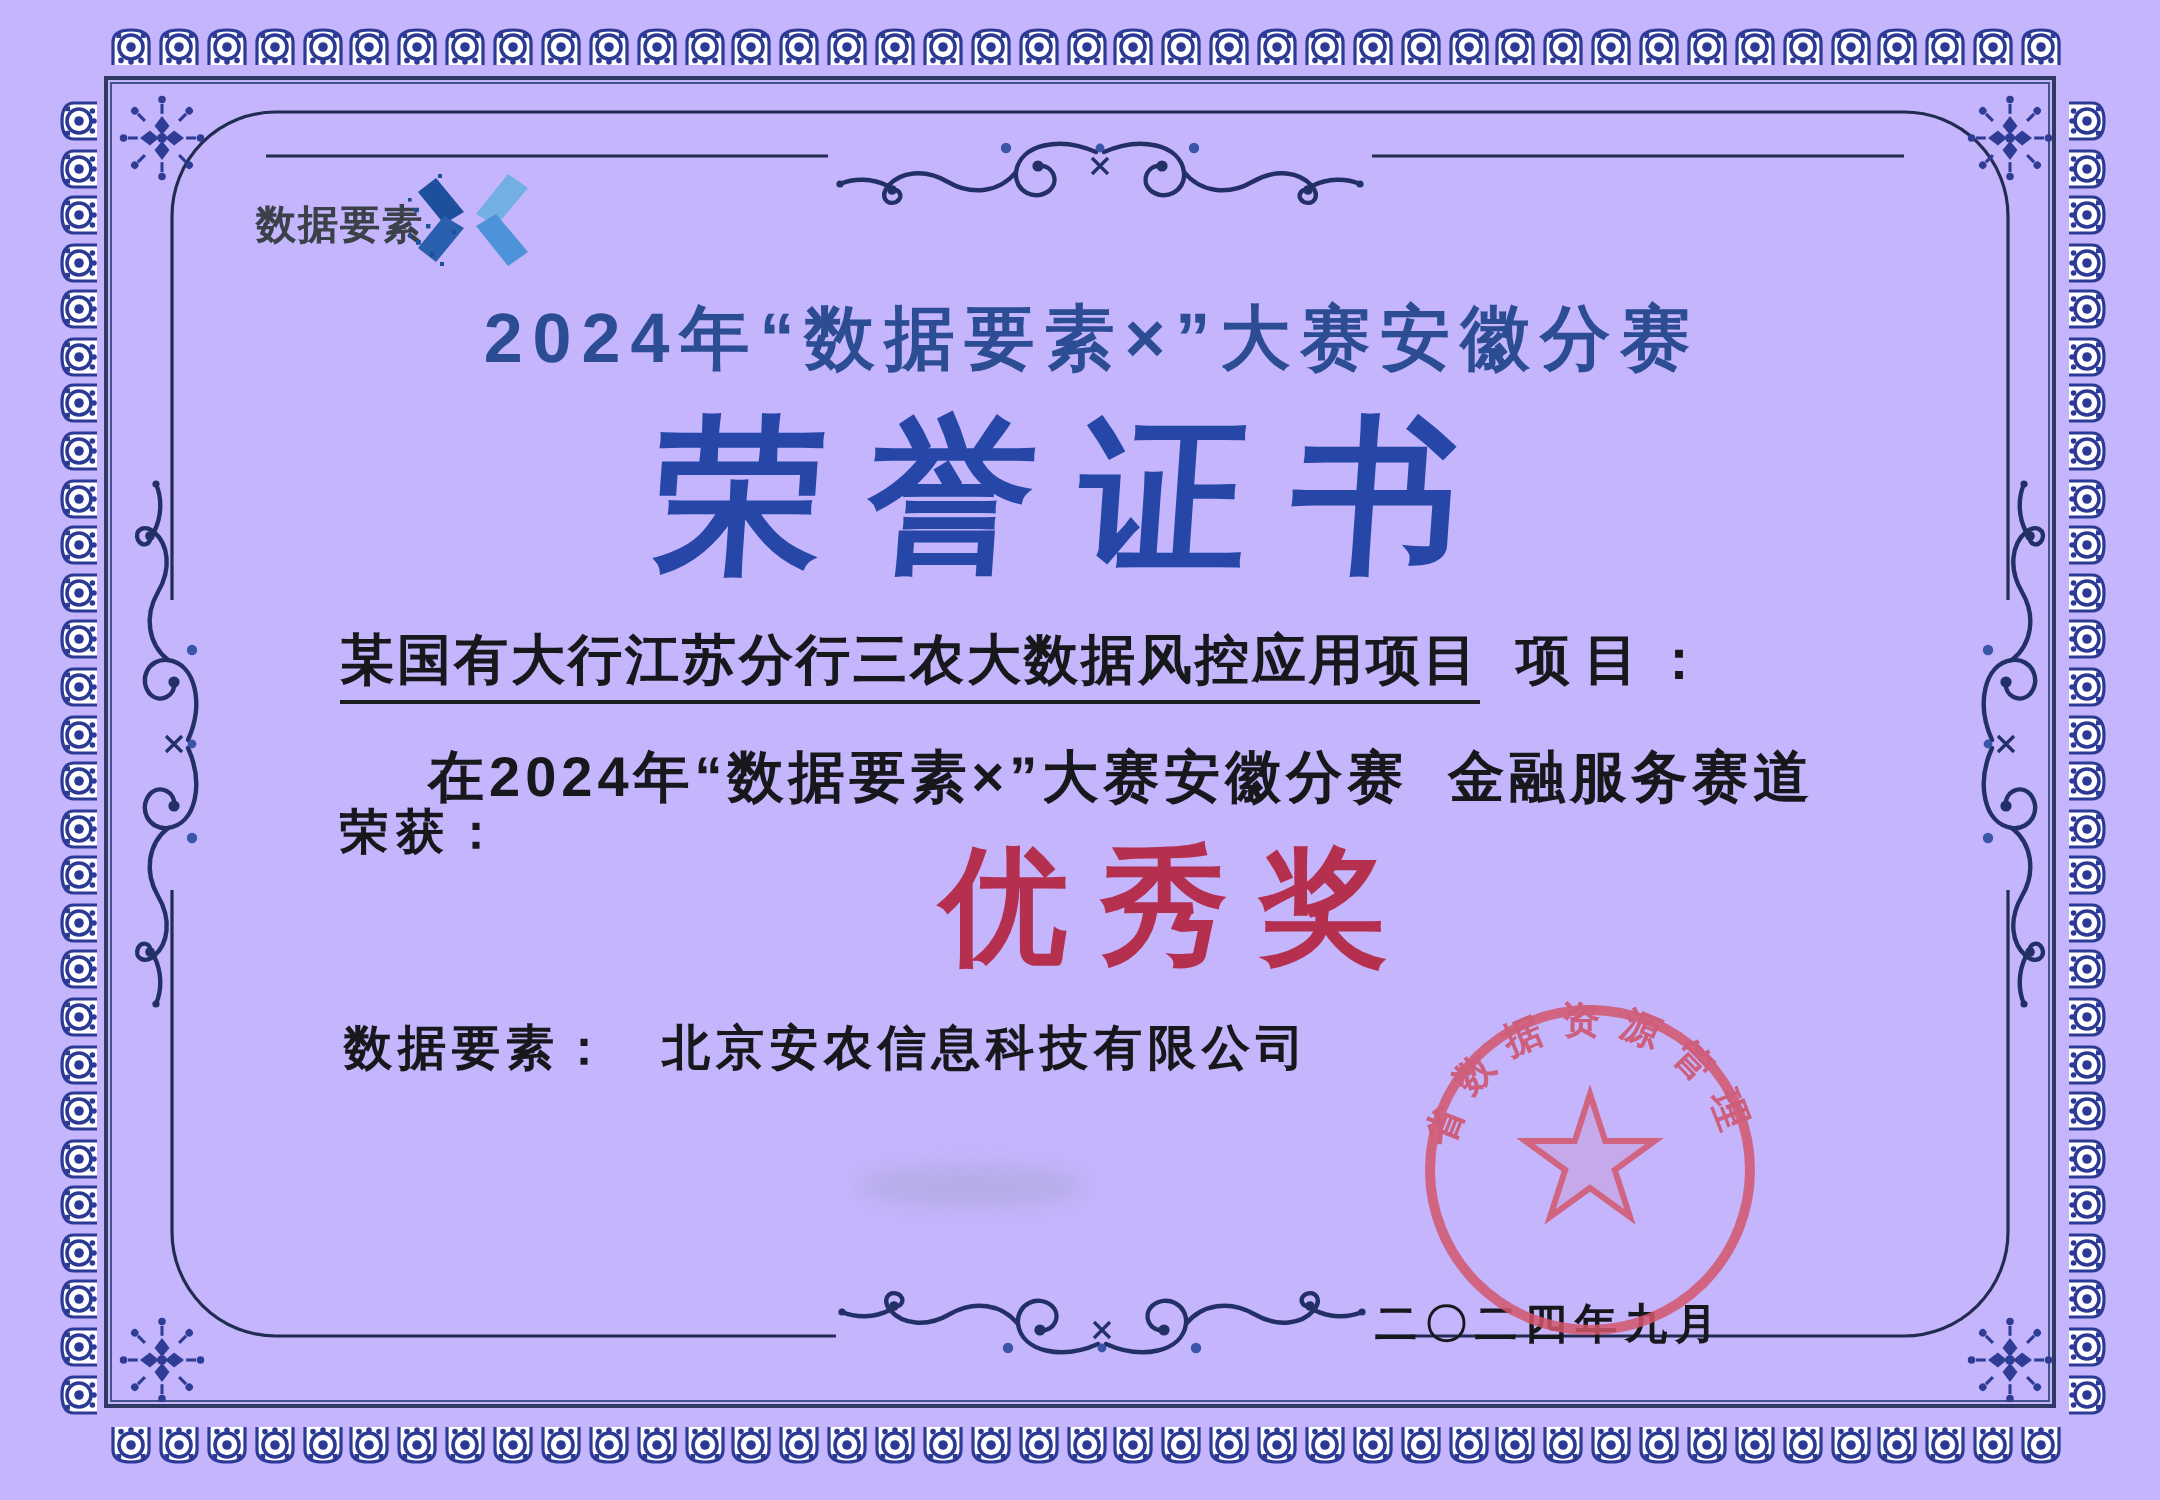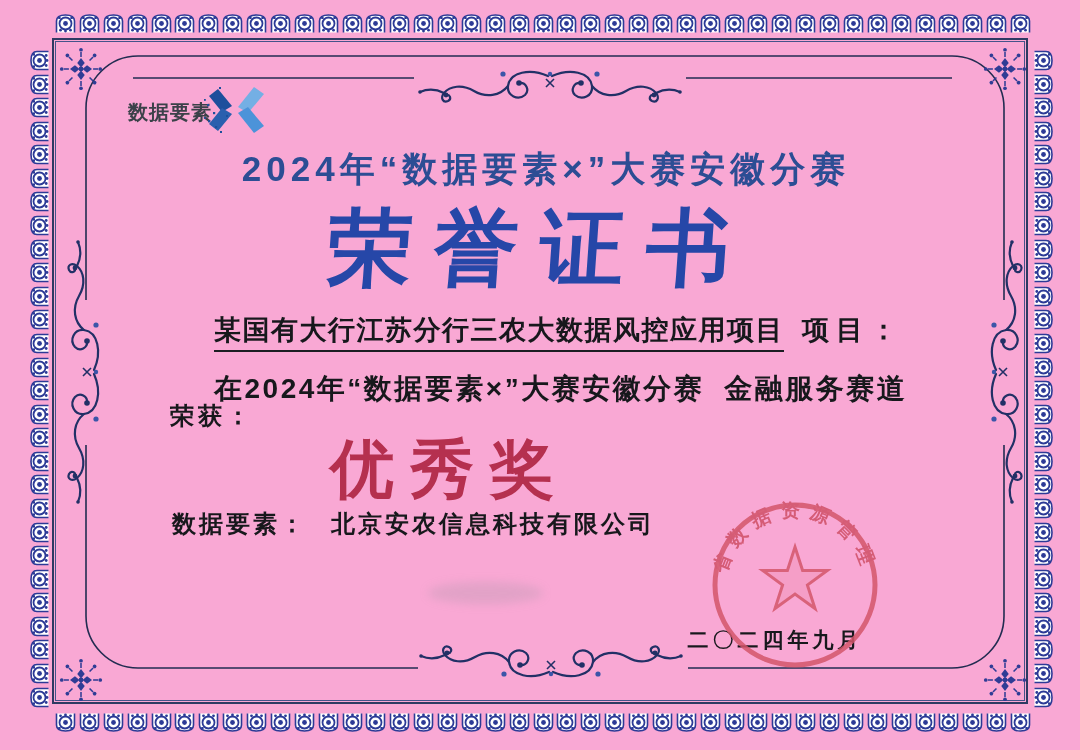--- a/index.html
+++ b/index.html
@@ -1,16 +1,16 @@
 <!DOCTYPE html>
 <html><head>
 <meta charset="utf-8">
 <style>
   html,body{margin:0;padding:0;background:#e9e9ec;}
-  #page{position:relative;width:1080px;height:750px;background:#f9a8d4;overflow:hidden;
+  #page{position:relative;width:1080px;height:750px;background:#c4b5fd;overflow:hidden;
         font-family:"Liberation Sans", sans-serif;}
   
   .strip{position:absolute;display:flex;justify-content:space-between;z-index:1;}
   #strip-top{left:54px;top:12px;width:978px;height:23px;}
   #strip-bottom{left:54px;top:713px;width:978px;height:23px;}
   #strip-left{left:27px;top:50px;width:23px;height:658px;flex-direction:column;}
   #strip-right{left:1033px;top:50px;width:23px;height:658px;flex-direction:column;}
   .mu{width:23px;height:21px;flex:0 0 auto;}
   #strip-bottom .mu{transform:rotate(180deg);}
   #strip-left .mu{transform:rotate(-90deg);}
@@ -24,32 +24,32 @@
   
   .txt{position:absolute;z-index:3;color:#17181c;}
   #logo-text{left:128px;top:99px;font-size:20px;font-weight:bold;color:#3b4149;letter-spacing:1px;}
   #logo-x{position:absolute;left:202px;top:82px;z-index:3;}
   #title{left:12px;right:0;top:146px;text-align:center;font-size:35px;font-weight:800;
          color:#2c4d94;letter-spacing:5px;}
   #heading{left:0;right:0;top:192px;text-align:center;font-size:84px;font-weight:bold;
            color:#2647a8;letter-spacing:22px;font-family:"DejaVu Serif", serif;
            transform:skewX(-4deg);}
   #project-line{left:170px;top:312px;font-size:27px;font-weight:600;letter-spacing:1.5px;}
-  #project-name{border-bottom:2.5px solid #1c1d22;padding-bottom:5px;margin-left:44px;}
+  #project-name{border-bottom:2.5px solid #1c1d22;padding-bottom:5px;}
   #project-suffix{letter-spacing:7px;margin-left:18px;}
   #body-line{left:214px;top:370px;font-size:28px;letter-spacing:2.5px;font-weight:600;}
   #body-track{font-weight:800;margin-left:20px;}
   #award-label{left:170px;top:400px;font-size:24px;font-weight:600;letter-spacing:4px;}
-  #award-name{left:330px;top:426px;width:520px;text-align:left;font-size:64px;
+  #award-name{left:330px;top:410px;width:520px;text-align:center;font-size:64px;
               font-weight:800;color:#b5304f;letter-spacing:16px;}
   #winner-line{left:172px;top:508px;font-size:24px;font-weight:600;letter-spacing:3px;}
   #winner-name{margin-left:24px;}
   #issuer{left:560px;top:594px;width:430px;text-align:center;font-size:21px;
           font-weight:600;letter-spacing:0.5px;}
-  #date-line{left:560px;top:626px;width:430px;text-align:center;font-size:21px;
+  #date-line{left:560px;top:648px;width:430px;text-align:center;font-size:21px;
              font-weight:600;letter-spacing:4px;}
   #smudge{position:absolute;left:428px;top:582px;width:115px;height:22px;z-index:2;
           background:rgba(135,140,152,0.20);border-radius:50%;filter:blur(5px);}
   #seal{position:absolute;left:700px;top:490px;z-index:4;pointer-events:none;opacity:0.85;}
 </style>
 </head>
 <body>
 
 <div id="page">
 

